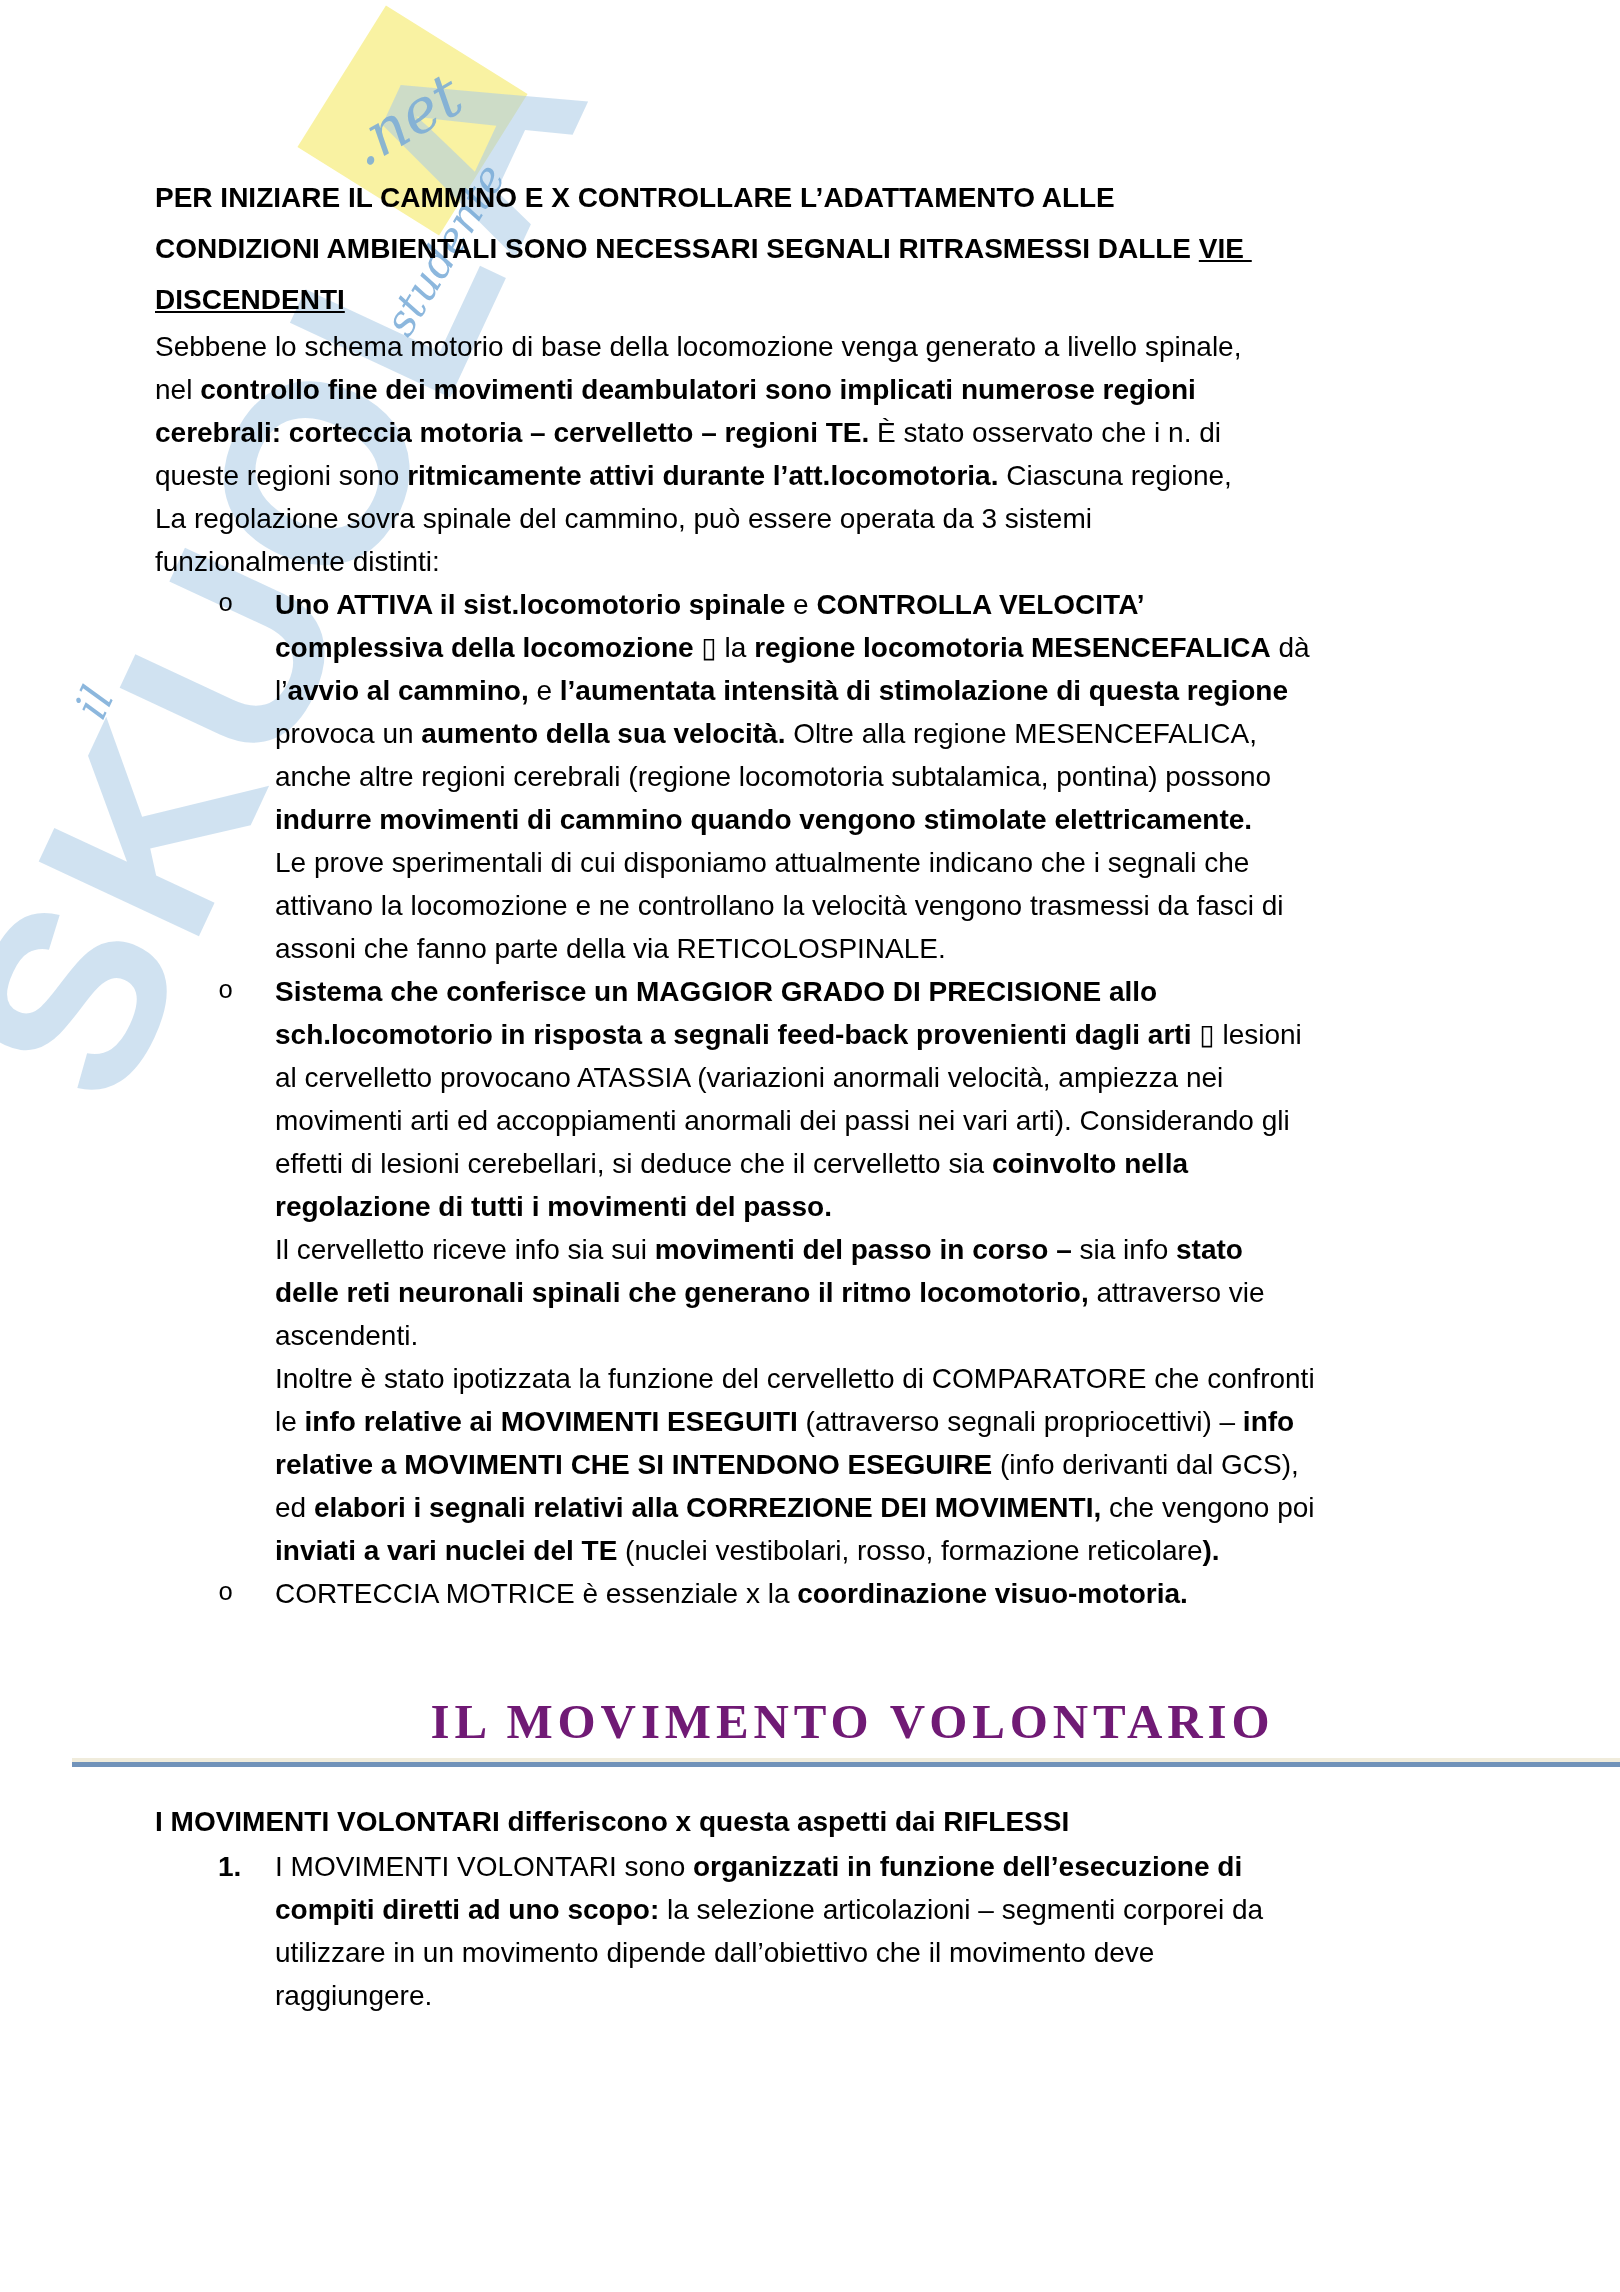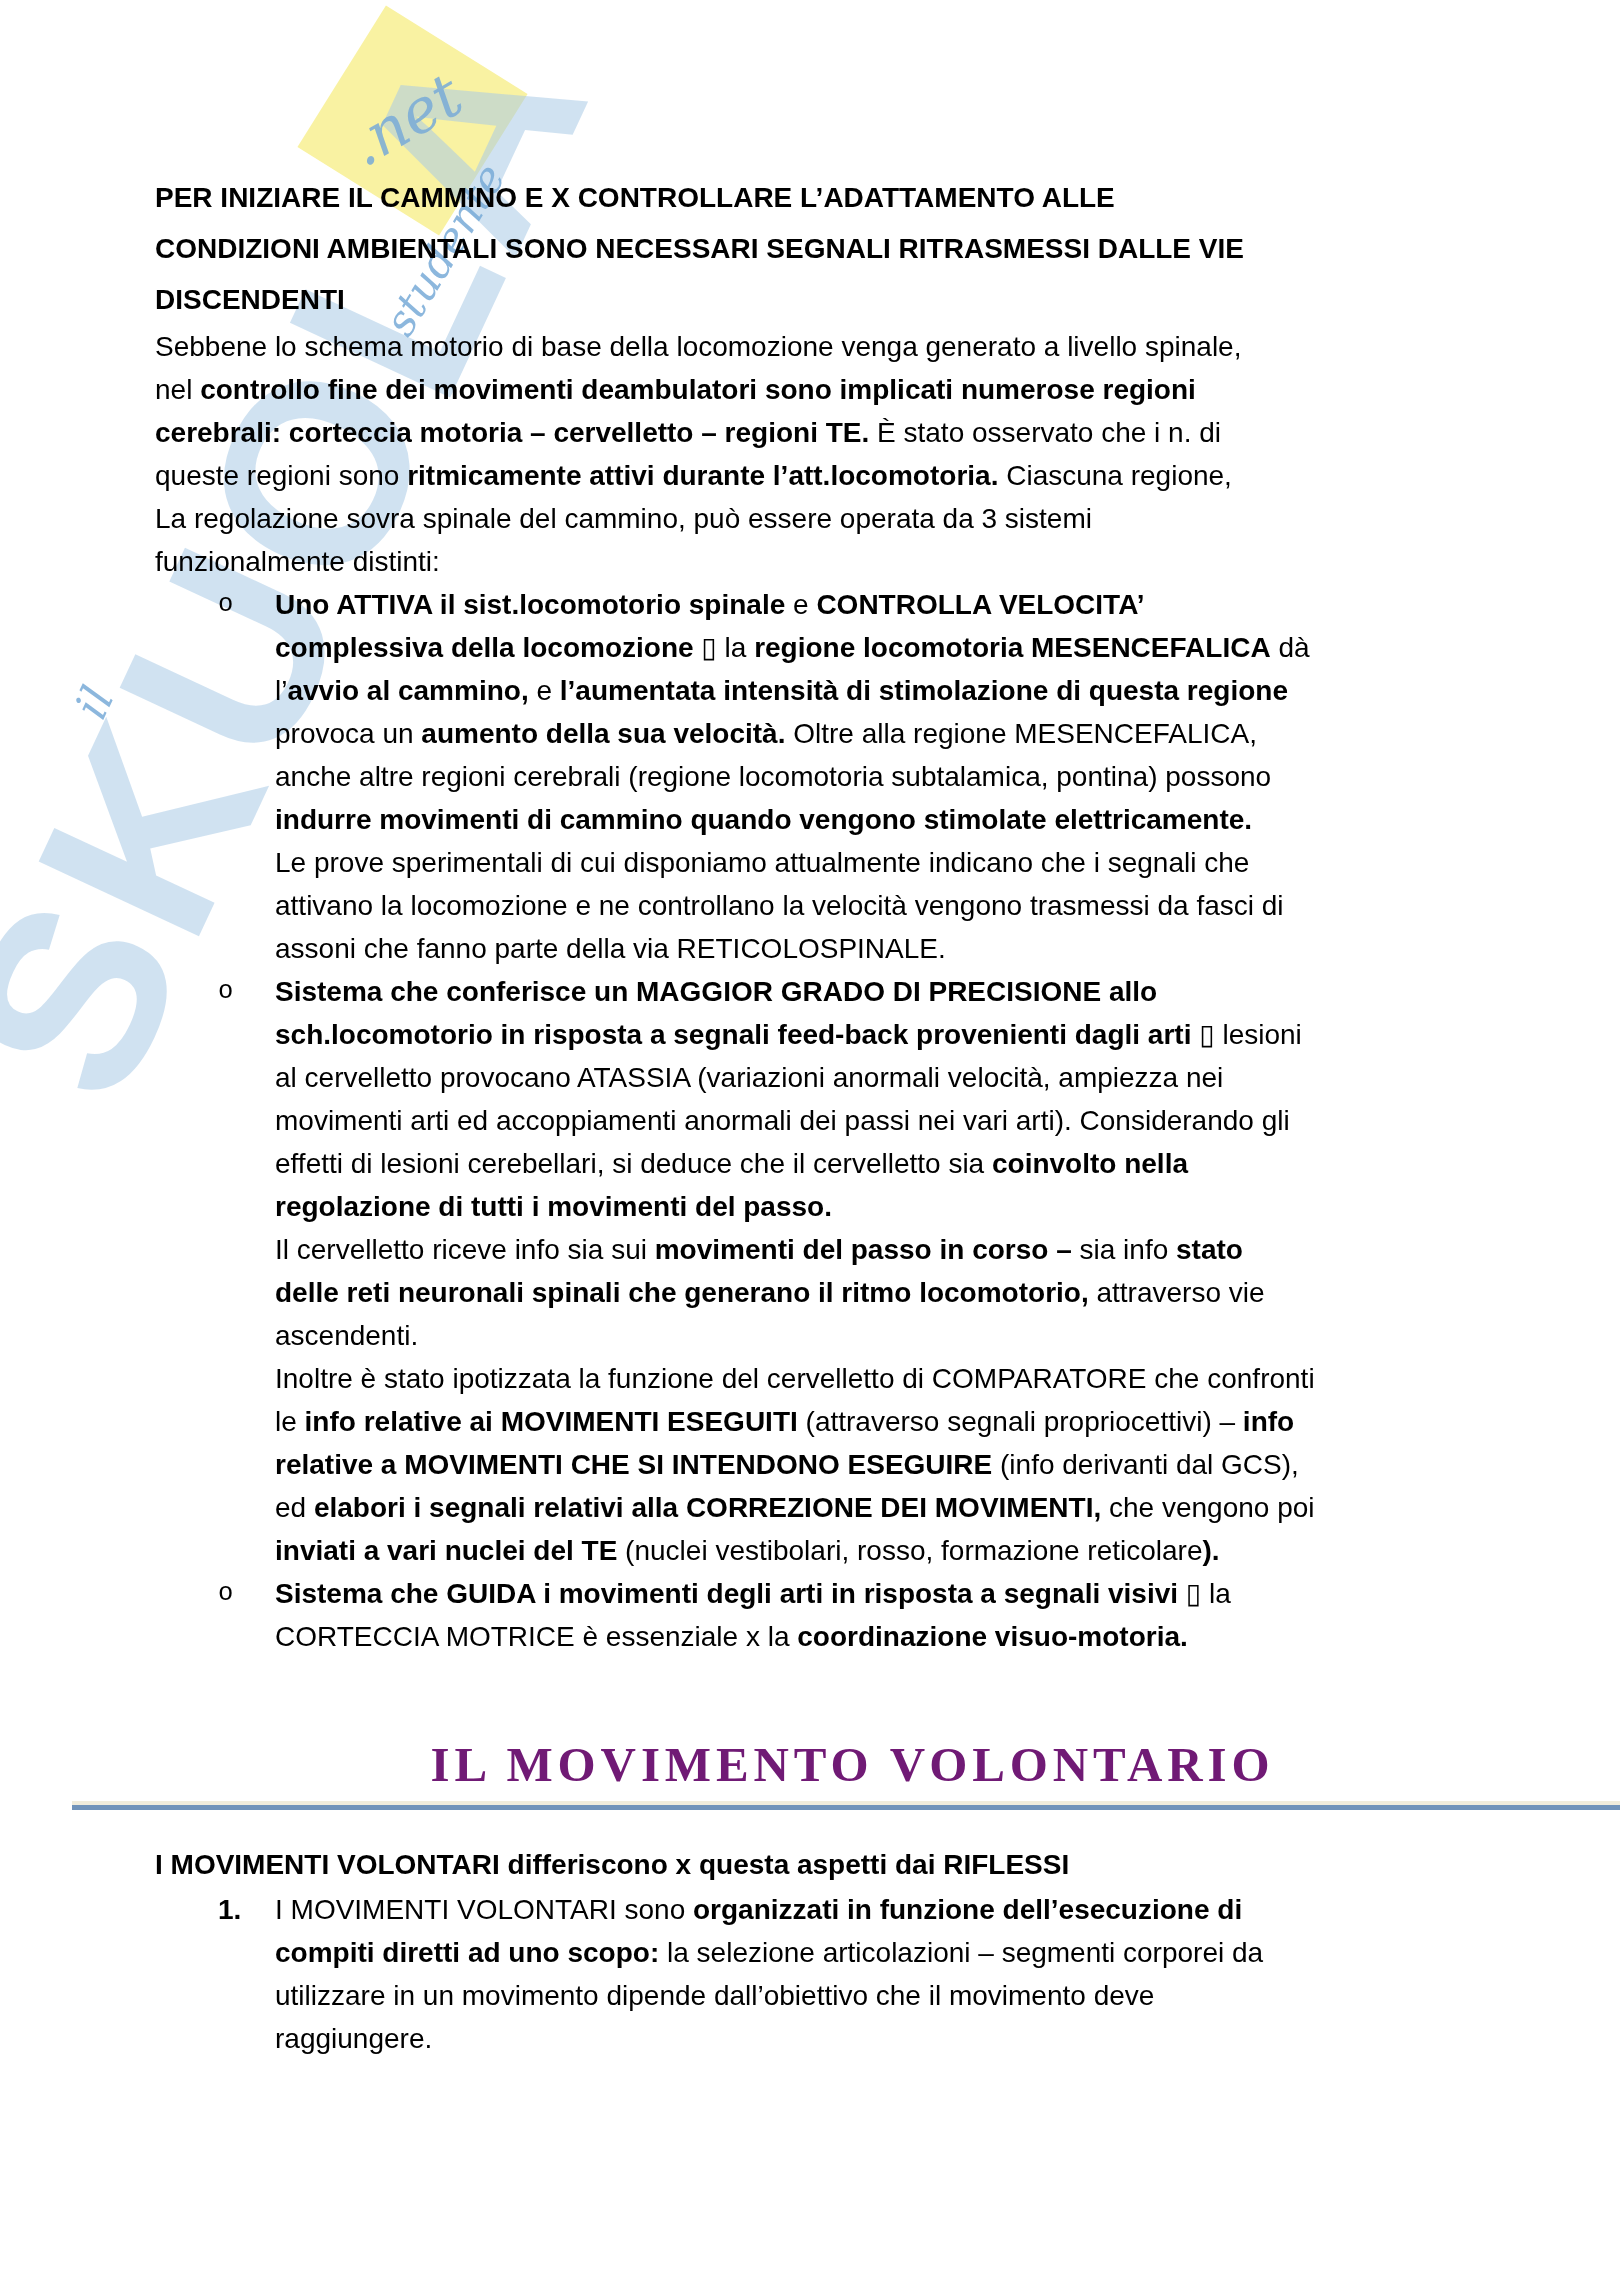--- a/index.html
+++ b/index.html
@@ -32,21 +32,21 @@
   .wm-tag1{left:80px;top:676px;font-size:45px;transform:rotate(-65deg);}
   .wm-tag2{left:417px;top:294px;font-size:43px;transform:rotate(-59deg);transform-origin:left bottom;}
   
   .content{
     position:absolute;inset:0;z-index:1;
     padding:172px 70px 0 155px;
   }
   .ln{white-space:pre;height:43px;line-height:43px;font-size:28px;}
   .heading .ln{height:51px;line-height:51px;font-weight:bold;}
   .b{font-weight:bold;}
-  .u{}
+  .u{text-decoration:underline;}
   .li{position:relative;padding-left:120px;}
   .li .marker{
     position:absolute;left:63px;top:0;width:49px;
     font-family:"Liberation Mono",monospace;
     font-size:25.5px;line-height:43px;
   }
   .li .num{
     position:absolute;left:63px;top:0;width:49px;
     font-size:28px;line-height:43px;font-weight:bold;
   }
@@ -124,21 +124,20 @@
           <div class="ln"><span>le </span><span class="b">info relative ai MOVIMENTI ESEGUITI</span><span> (attraverso segnali propriocettivi) – </span><span class="b">info</span></div>
           <div class="ln"><span class="b">relative a MOVIMENTI CHE SI INTENDONO ESEGUIRE</span><span> (info derivanti dal GCS),</span></div>
           <div class="ln"><span>ed </span><span class="b">elabori i segnali relativi alla CORREZIONE DEI MOVIMENTI,</span><span> che vengono poi</span></div>
           <div class="ln"><span class="b">inviati a vari nuclei del TE</span><span> (nuclei vestibolari, rosso, formazione reticolare</span><span class="b">).</span></div>
         </div>
     </div>
 
     <div class="li">
       <span class="marker">o</span>
       <div>
-          <div class="ln"><span class="b">Sistema che GUIDA i movimenti degli arti in risposta a segnali visivi</span><span> ▯ la</span></div>
           <div class="ln"><span>CORTECCIA MOTRICE è essenziale x la </span><span class="b">coordinazione visuo-motoria.</span></div>
         </div>
     </div>
 
     <div class="section-title" style="color: #701a75;">IL MOVIMENTO VOLONTARIO</div>
     <div class="title-rule">
       <div class="pale" style="background: rgb(240, 236, 220);"></div>
       <div class="blue" style="background: rgb(113, 147, 186);"></div>
     </div>
 

